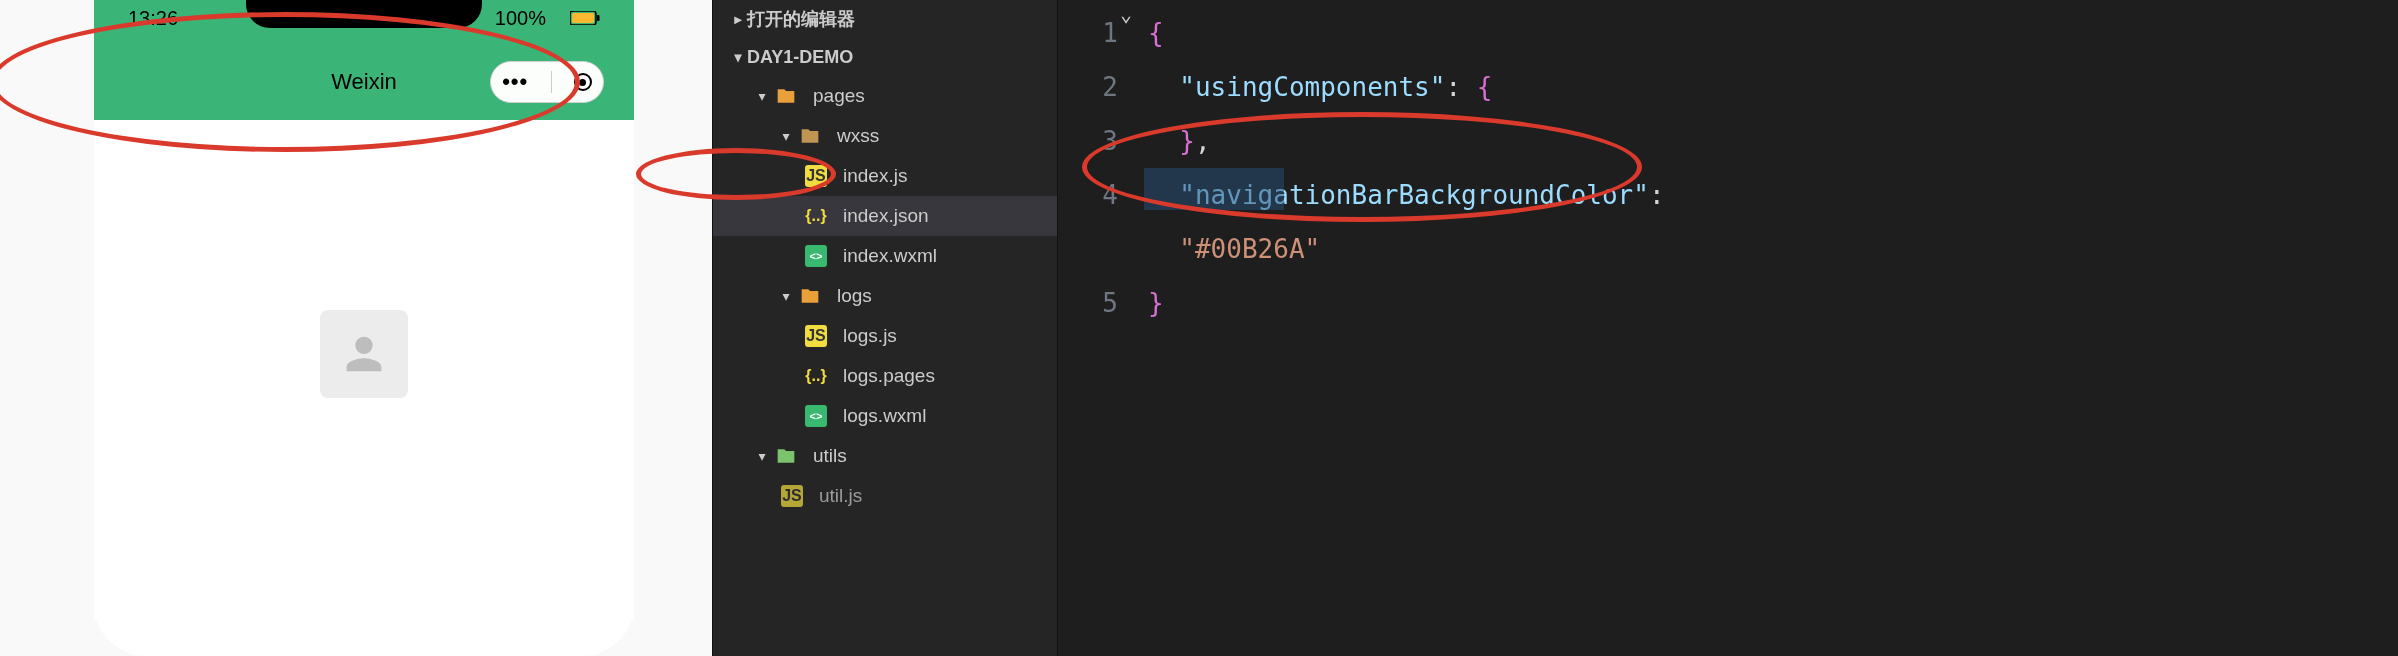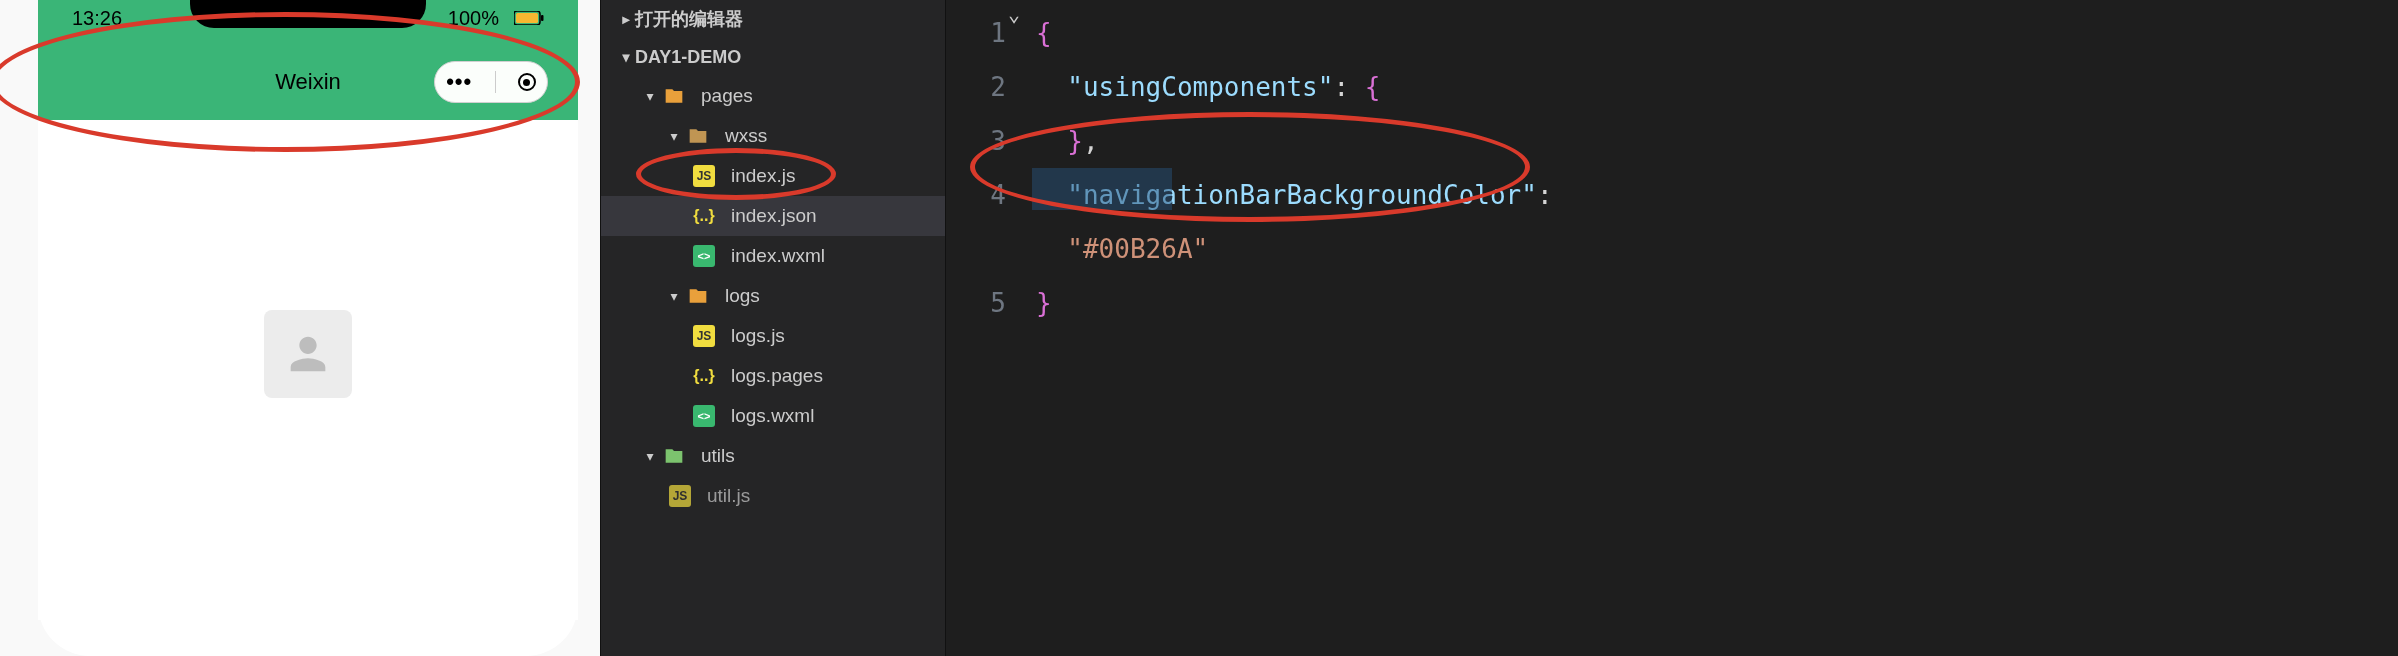--- a/index.html
+++ b/index.html
@@ -9,21 +9,21 @@
     color: #ccc;
     width: 2398px;
     height: 656px;
     overflow: hidden;
     display: flex;
     position: relative;
   }
 
   
   .sim-pane {
-    width: 600px;
+    width: 712px;
     height: 100%;
     background: #f9f9f9;
     position: relative;
     display: flex;
     justify-content: center;
     padding-top: 0px;
     padding-left: 16px;
   }
   .phone {
     width: 540px;
@@ -48,21 +48,21 @@
     height: 52px;
     display: flex;
     justify-content: space-between;
     align-items: center;
     padding: 0 34px;
     font-size: 20px;
     color: #000;
     position: relative;
     z-index: 2;
   }
-  .statusbar .right { display: flex; align-items: center; gap: 15px; }
+  .statusbar .right { display: flex; align-items: center; gap: 24px; }
   .navbar {
     height: 76px;
     display: flex;
     align-items: center;
     justify-content: center;
     position: relative;
     color: #000;
     font-size: 22px;
     text-align: right;
   }
@@ -113,21 +113,21 @@
     cursor: pointer;
     white-space: nowrap;
   }
   .exp-section { color: #ccc; font-size: 18px; padding-left: 16px; font-weight: 600; height: 38px; display:flex; align-items:center; }
   .exp-section.root { font-weight: bold; }
   .exp-row.selected { background: #37373d; }
   .indent-1 { padding-left: 40px; }
   .indent-2 { padding-left: 64px; }
   .indent-3 { padding-left: 88px; }
   .tw { color: #ccc; display:inline-flex; align-items:center; justify-content:center; width: 18px; font-size: 14px; }
-  .ficon { width: 22px; height: 22px; margin: 0 8px 0 4px; display: inline-flex; align-items: center; justify-content: center; border-radius: 3px; font-size: 12px; font-weight: bold; }
+  .ficon { width: 22px; height: 22px; margin: 0 8px 0 4px; display: inline-flex; align-items: center; justify-content: center; border-radius: 3px; font-size: 16px; font-weight: bold; }
   .ficon.folder { color: #c09553; }
   .ficon.folder svg { width: 20px; height: 20px; }
   .ficon.folder-pages { color: #e9a03b; }
   .ficon.folder-utils { color: #7cc36e; }
   .ficon.js { background: #f1dd3f; color: #333; }
   .ficon.json { color: #f1dd3f; font-size: 16px; }
   .ficon.wxml { background: #39b86f; color: #fff; border-radius: 3px; font-size: 11px; }
   .ficon.wxss { color: #3b9ad9; }
   .ficon.wxss svg { width: 18px; height: 18px; }
   .fname { color: #ccc; margin-left: 8px; }

